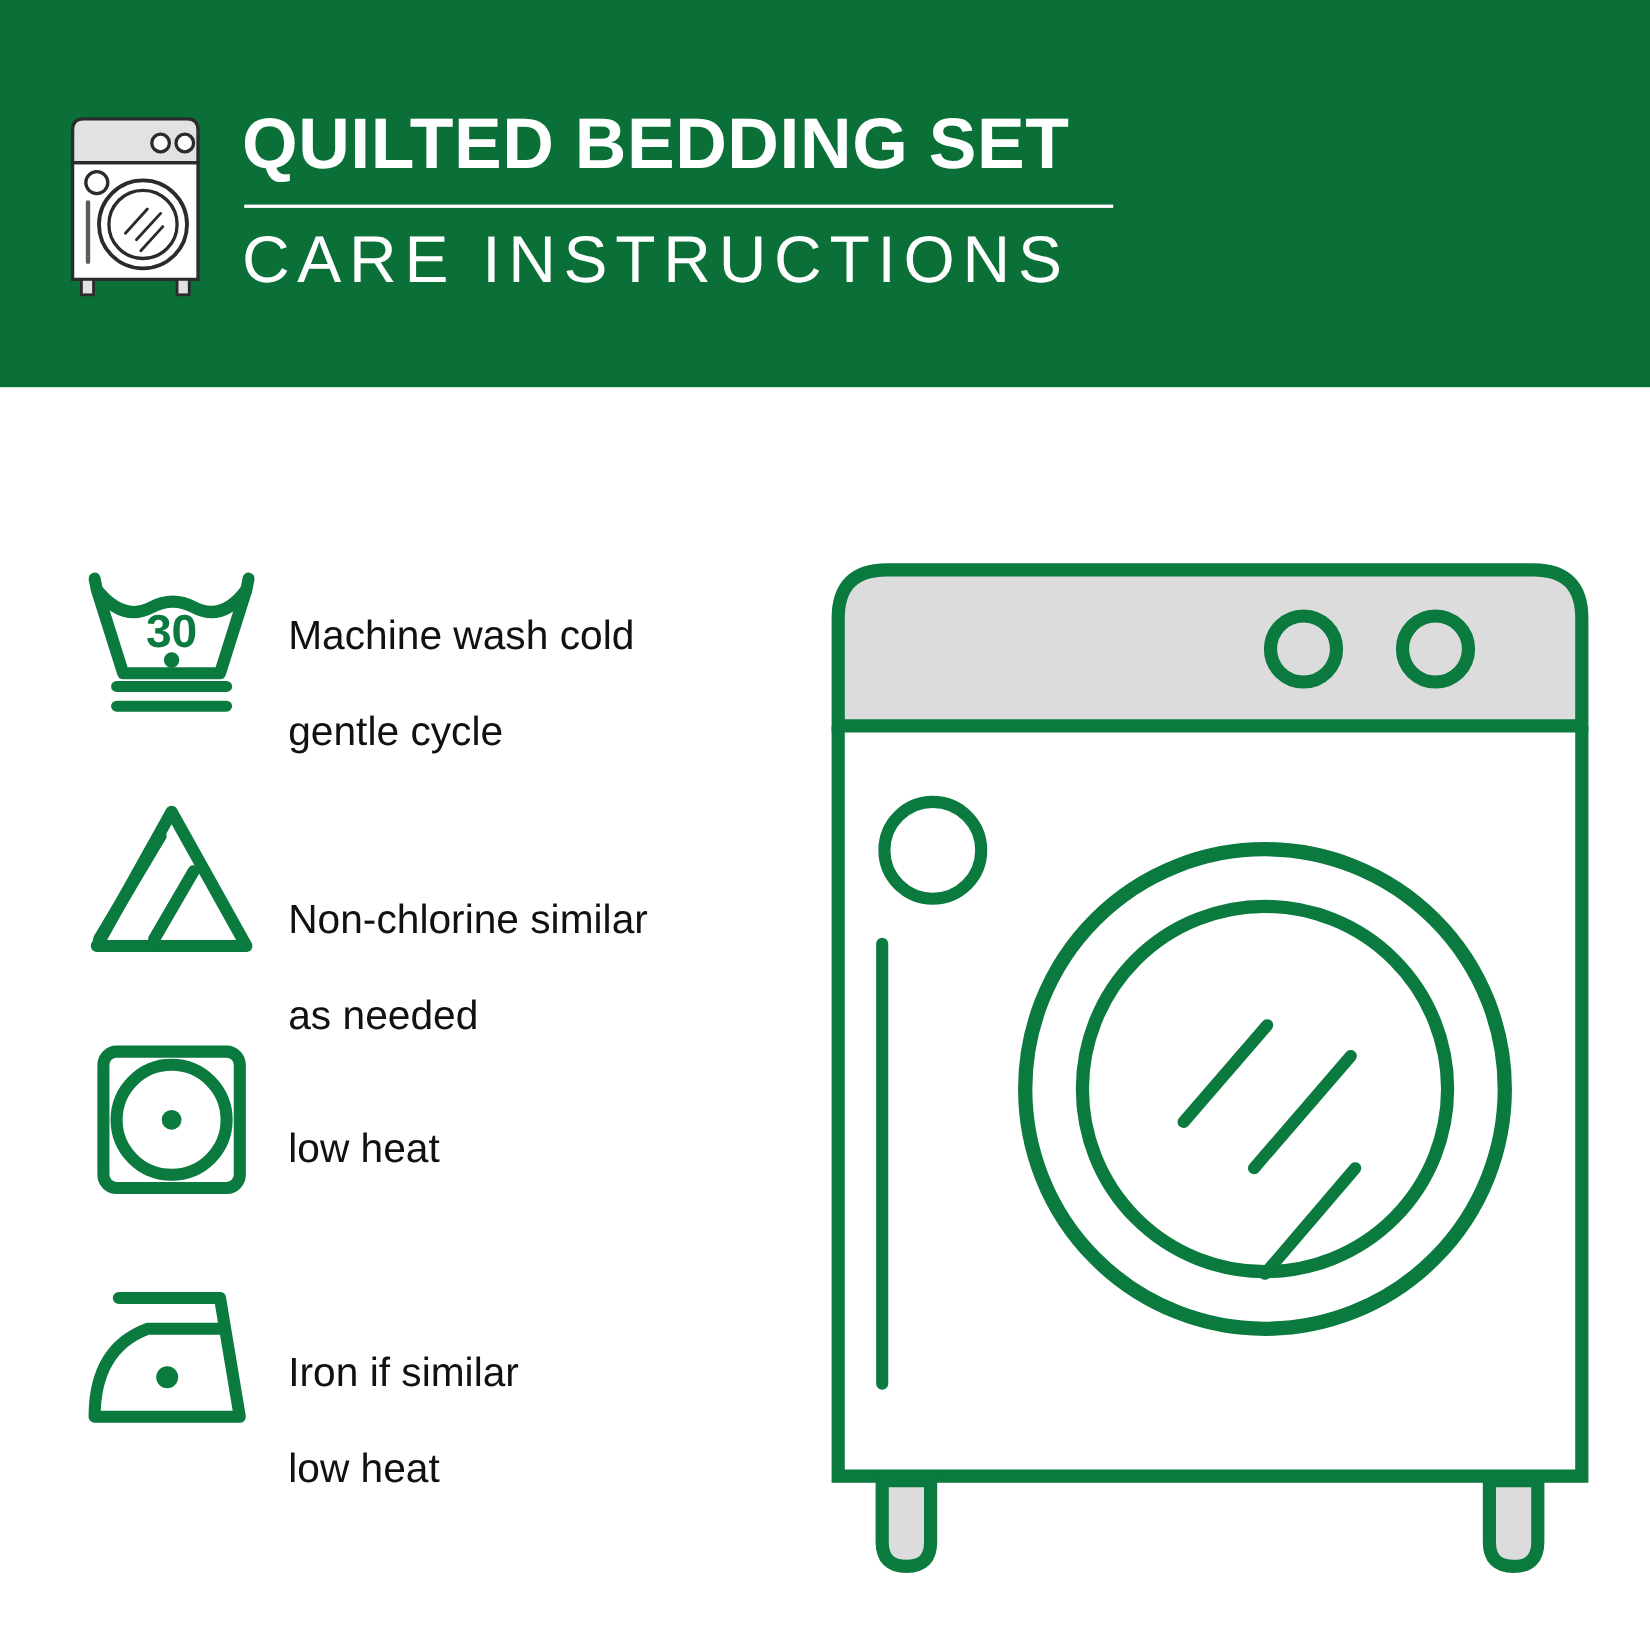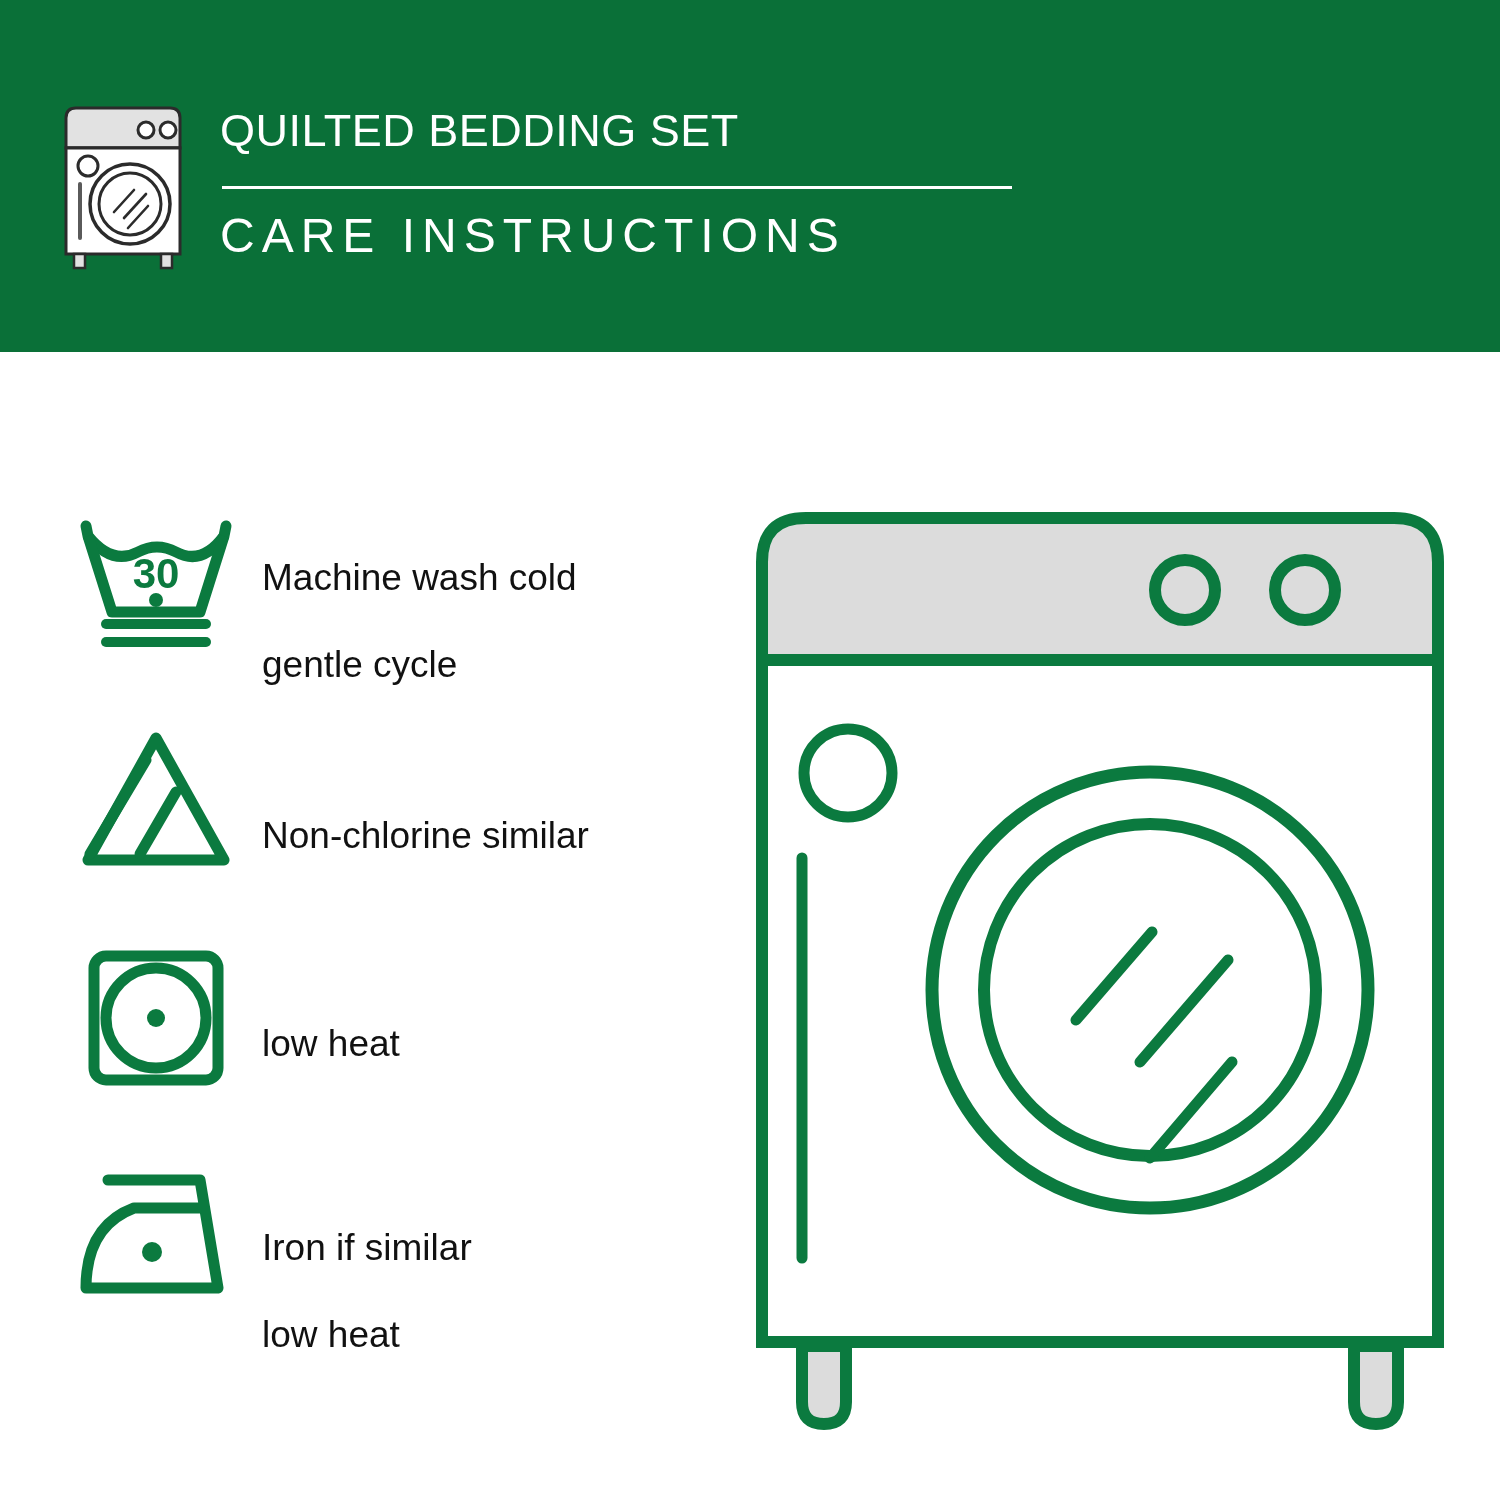--- a/index.html
+++ b/index.html
@@ -47,37 +47,37 @@
   }
 
   #header-text-block {
     margin-left: 32px;
     padding-top: 0px;
     flex: 1 1 auto;
   }
 
   #header-title {
     color: #ffffff;
-    font-size: 45px;
+    font-size: 65px;
     line-height: 70px;
-    font-weight: 400;
+    font-weight: 700;
     letter-spacing: 0.5px;
     white-space: nowrap;
   }
 
   #header-divider {
     height: 3px;
     background: #ffffff;
     width: 790px;
     margin: 20px 0 14px 2px;
   }
 
   #header-subtitle {
     color: #ffffff;
-    font-size: 48px;
+    font-size: 60px;
     line-height: 66px;
     font-weight: 400;
     letter-spacing: 7px;
     white-space: nowrap;
   }
 
   
   #instruction-list {
     position: absolute;
     left: 72px;
@@ -194,20 +194,21 @@
     <div class="instruction-row row-bleach">
       <div class="instruction-symbol">
         <svg viewBox="0 0 170 160" width="170" height="160">
           <path d="M84 18 L152 140 L16 140 Z" fill="none" stroke="#0b7a3f" stroke-width="11" stroke-linejoin="round"></path>
           <line x1="74" y1="40" x2="18" y2="134" stroke="#0b7a3f" stroke-width="11" stroke-linecap="round"></line>
           <line x1="104" y1="72" x2="68" y2="134" stroke="#0b7a3f" stroke-width="11" stroke-linecap="round"></line>
         </svg>
       </div>
       <div class="instruction-text">
         <span>Non-chlorine similar</span>
+        <span>as needed</span>
       </div>
     </div>
 
     <div class="instruction-row row-dry">
       <div class="instruction-symbol">
         <svg viewBox="0 0 170 160" width="170" height="160">
           <rect x="22" y="16" width="124" height="124" rx="12" ry="12" fill="none" stroke="#0b7a3f" stroke-width="11"></rect>
           <circle cx="84" cy="78" r="50" fill="none" stroke="#0b7a3f" stroke-width="11"></circle>
           <circle cx="84" cy="78" r="9" fill="#0b7a3f"></circle>
         </svg>

